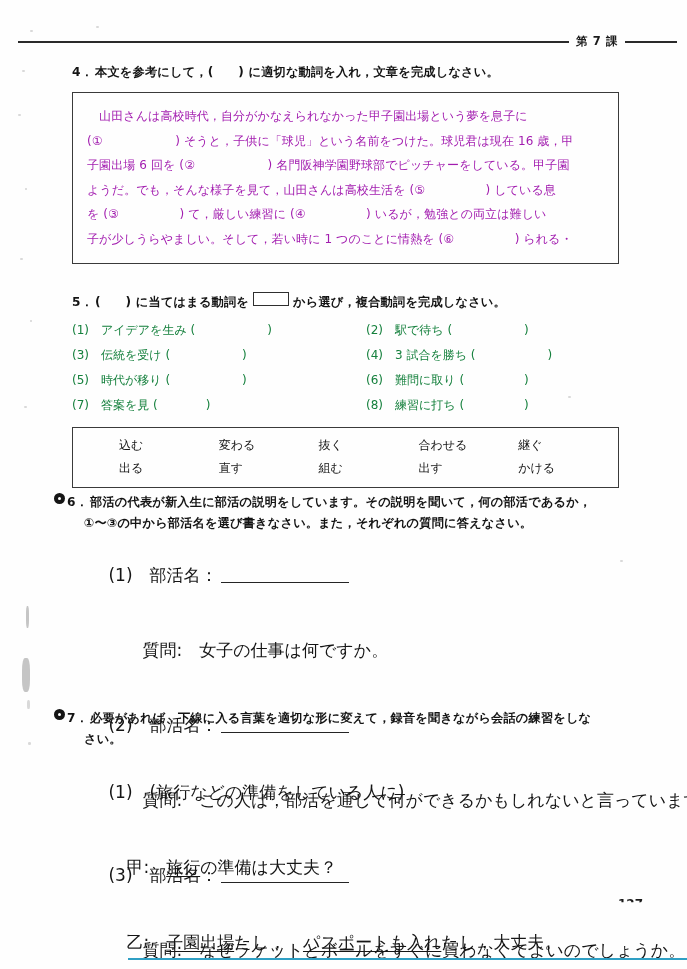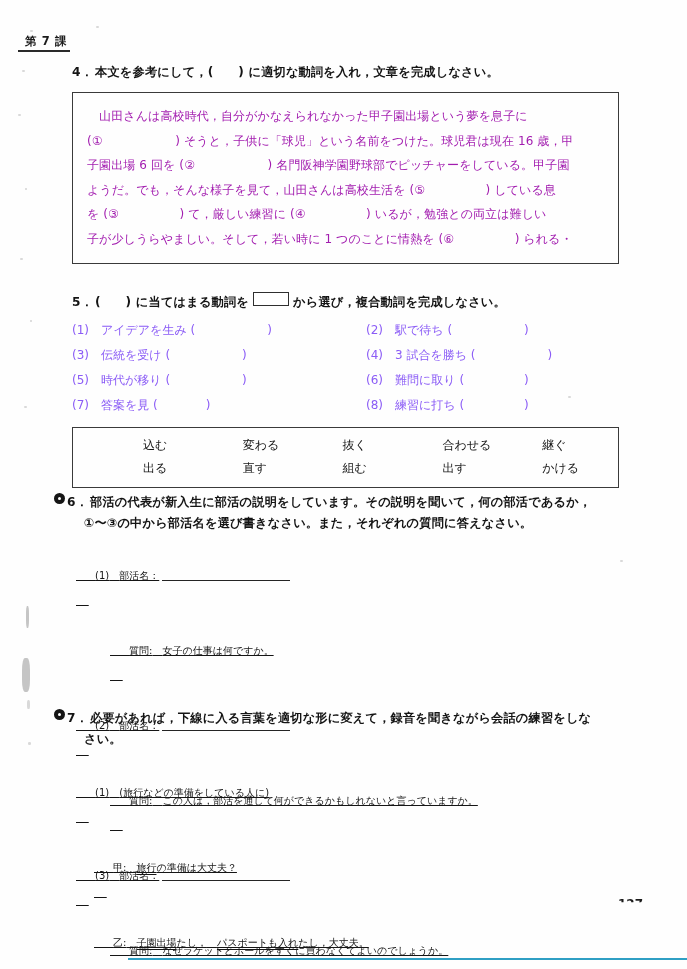--- a/index.html
+++ b/index.html
@@ -39,22 +39,21 @@
   }
 
   
   .page-header {
     position: absolute;
     top: 30px;
     left: 18px;
     right: 10px;
     height: 22px;
     display: flex;
-    align-items: flex-start;
-    flex-direction: column;
+    align-items: center;
   }
   .hdr-rule-left {
     flex: 1 1 auto;
     height: 0;
     border-top: 2px solid #2a2a2a;
     margin-top: 1px;
   }
   .hdr-rule-right {
     width: 52px;
     height: 0;
@@ -131,47 +130,46 @@
     margin: 0 4px;
     background: #fff;
   }
 
   .pair-grid {
     display: grid;
     grid-template-columns: 294px 1fr;
     font-family: "DejaVu Sans", sans-serif;
     font-size: 12px;
     line-height: 25px;
-    color: #8b5cf6;
+    color: #15803d;
   }
   .pair-item { white-space: pre; }
 
   .wordbank {
     border: 1.4px solid #3a3a3a;
     padding: 6px 0 7px 0;
   }
   .wb-row {
     display: grid;
     grid-template-columns: repeat(5, 1fr);
     font-family: "DejaVu Sans", sans-serif;
     font-size: 12px;
     line-height: 23px;
     color: #151515;
     padding-left: 46px;
   }
-  .wb-cell { white-space: nowrap; margin-left: 24px; }
+  .wb-cell { white-space: nowrap; }
 
   
   .sub-line {
     font-family: "DejaVu Sans", sans-serif;
-    font-size: 10px;
+    font-size: 17px;
     line-height: 25px;
     color: #151515;
     white-space: pre;
-    text-decoration: underline;
   }
   .answer-rule {
     display: inline-block;
     width: 128px;
     border-bottom: 1.4px solid #242424;
     height: 12px;
     vertical-align: -2px;
     margin-left: 3px;
   }
   .indent1 { padding-left: 22px; }

